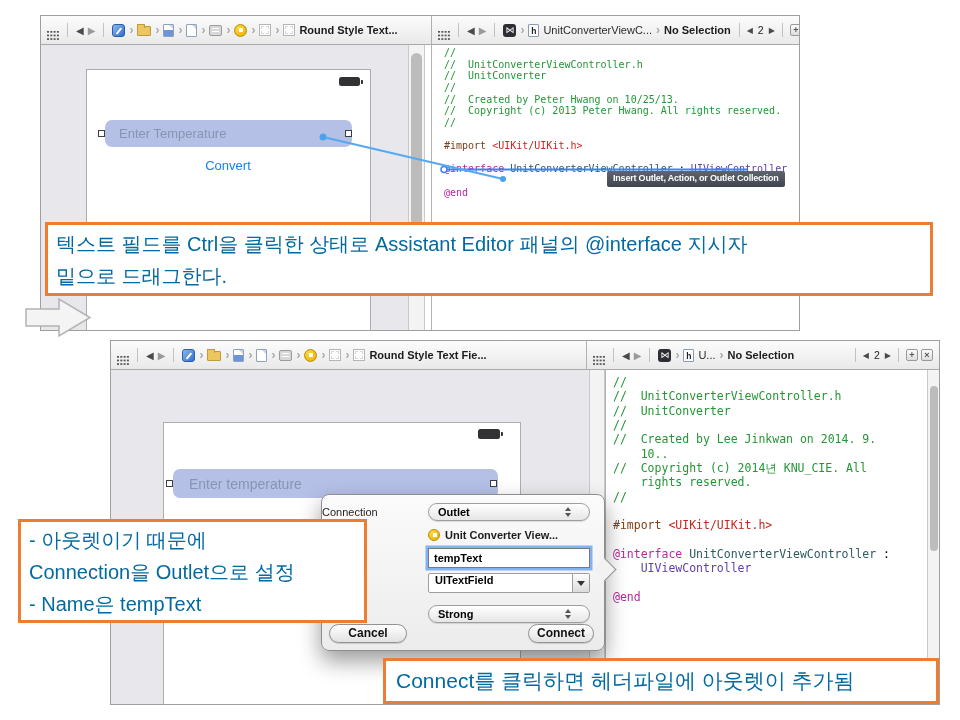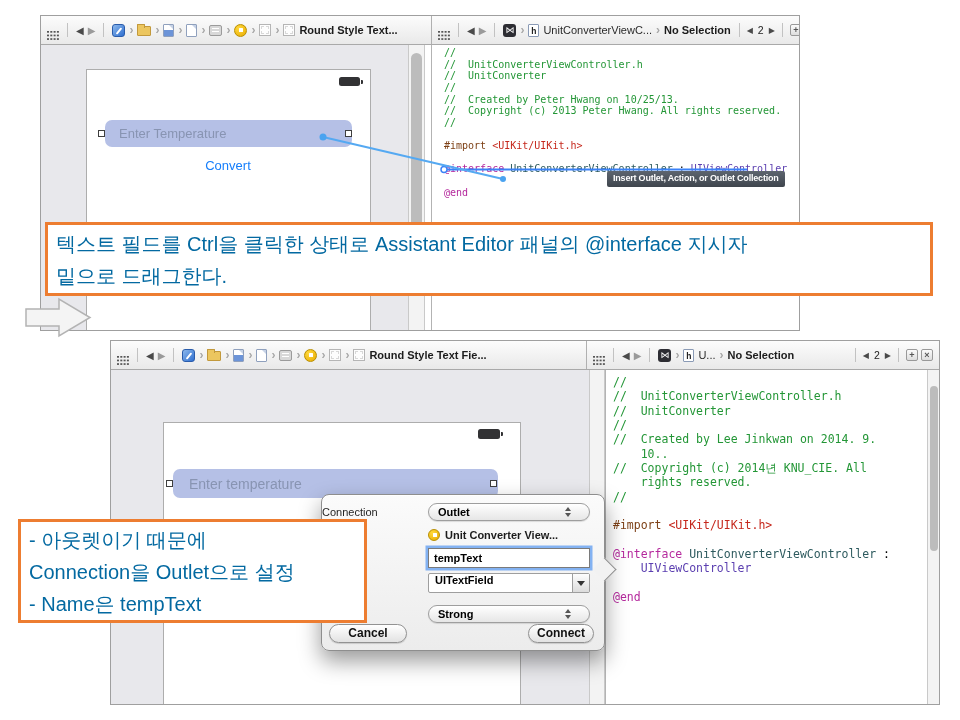--- a/index.html
+++ b/index.html
@@ -411,14 +411,17 @@
 
   <div class="callout co-top">
     <div class="co-line">텍스트 필드를 Ctrl을 클릭한 상태로 Assistant Editor 패널의 @interface 지시자</div>
     <div class="co-line">밑으로 드래그한다.</div>
   </div>
   <div class="callout co-left">
     <div class="co-line">- 아웃렛이기 때문에</div>
     <div class="co-line">Connection을 Outlet으로 설정</div>
     <div class="co-line">- Name은 tempText</div>
   </div>
+  <div class="callout co-bottom">
+    <div class="co-line">Connect를 클릭하면 헤더파일에 아웃렛이 추가됨</div>
+  </div>
 
 </div>
 
 </body></html>

